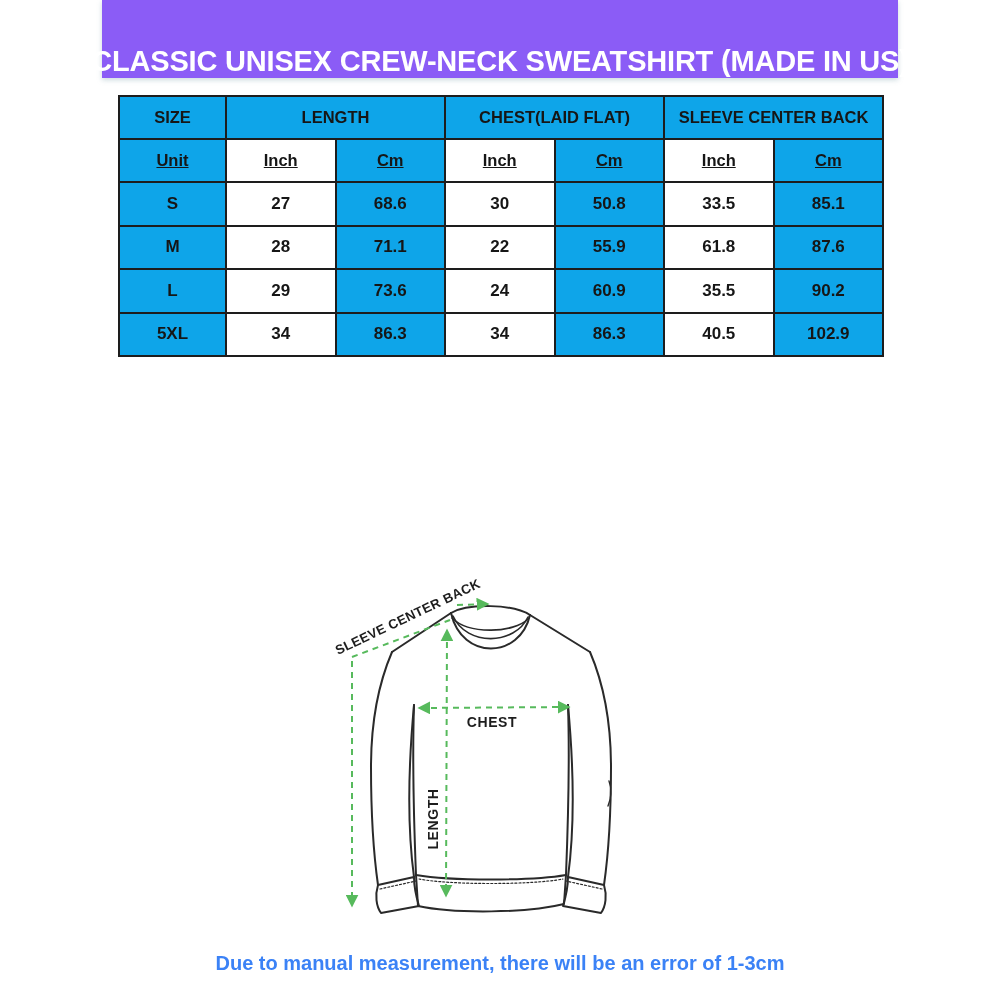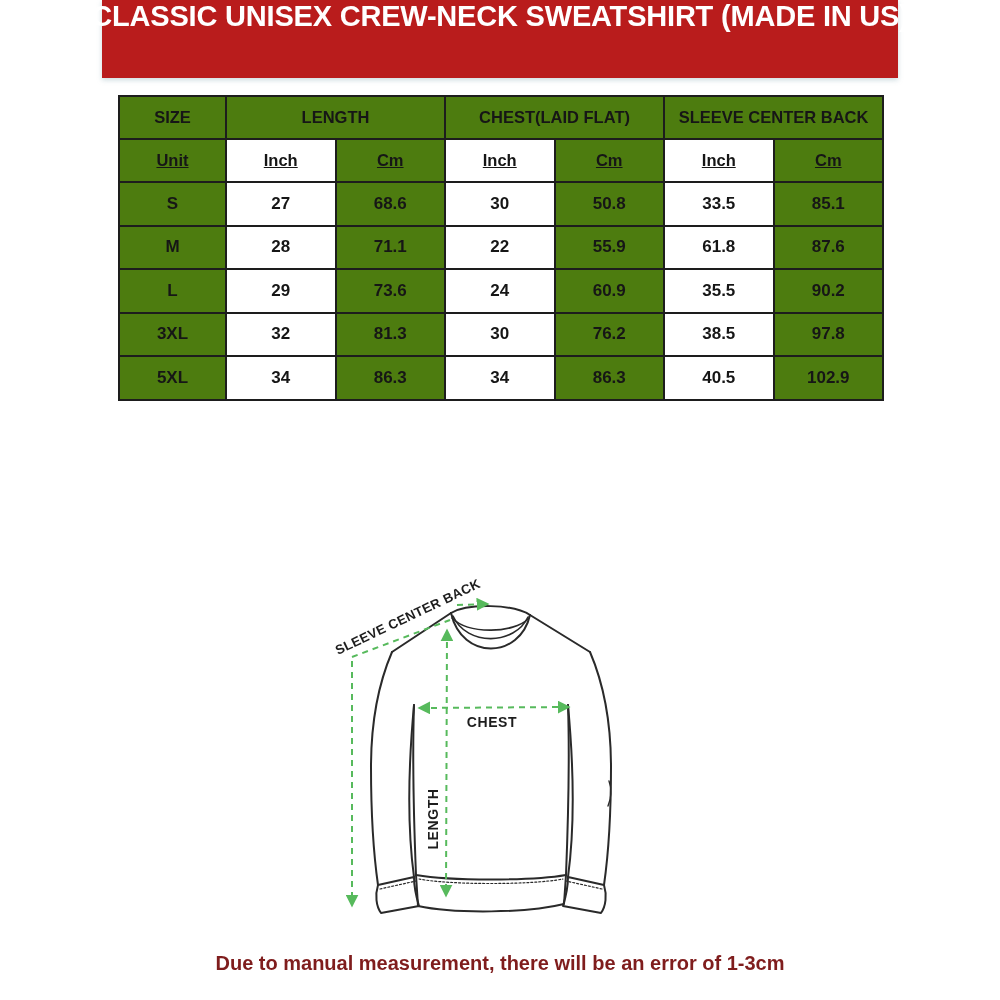--- a/index.html
+++ b/index.html
@@ -3,43 +3,43 @@
 <meta charset="utf-8">
 <style>
   html,body{margin:0;padding:0;}
   body{
     width:1000px;height:1000px;position:relative;background:#ffffff;
     font-family:"Liberation Sans","DejaVu Sans",sans-serif;
     -webkit-font-smoothing:antialiased;
   }
   .banner{
     position:absolute;left:102px;top:0;width:796px;height:78px;
-    background:#b91c1c;color:#ffffff;
-    display:flex;align-items:flex-start;justify-content:center;
+    background:#8b5cf6;color:#ffffff;
+    display:flex;align-items:flex-end;justify-content:center;
     font-weight:bold;font-size:29px;letter-spacing:-0.2px;
     box-shadow:0 2px 5px rgba(110,150,160,.35);
     white-space:nowrap;
   }
   table.size-chart{
     position:absolute;left:118px;top:95px;width:764px;
     border-collapse:collapse;table-layout:fixed;
   }
   table.size-chart td{
     border:2px solid #1d1d1d;text-align:center;vertical-align:middle;
     font-weight:bold;color:#161616;background:#ffffff;
     padding:0;overflow:hidden;white-space:nowrap;
   }
-  table.size-chart td.g{background:#4d7c0f;}
+  table.size-chart td.g{background:#0ea5e9;}
   tr.hdr td{height:41px;font-size:16.5px;}
   tr.unit td{height:41px;font-size:16.5px;text-decoration:underline;}
   tr.data td{height:41.5px;font-size:17px;}
   .diagram{position:absolute;left:330px;top:575px;width:350px;height:360px;}
   .note{
     position:absolute;left:0;top:952px;width:1000px;text-align:center;
-    color:#7f1d1d;font-weight:bold;font-size:20px;
+    color:#3b82f6;font-weight:bold;font-size:20px;
   }
 </style>
 </head>
 <body>
 
 <div class="banner">
   <span>CLASSIC UNISEX CREW-NECK SWEATSHIRT (MADE IN US)</span>
 </div>
 
 <table class="size-chart">
@@ -87,29 +87,20 @@
       <td class="g">87.6</td>
     </tr>
     <tr class="data">
       <td class="g">L</td>
       <td>29</td>
       <td class="g">73.6</td>
       <td>24</td>
       <td class="g">60.9</td>
       <td>35.5</td>
       <td class="g">90.2</td>
-    </tr>
-    <tr class="data">
-      <td class="g">3XL</td>
-      <td>32</td>
-      <td class="g">81.3</td>
-      <td>30</td>
-      <td class="g">76.2</td>
-      <td>38.5</td>
-      <td class="g">97.8</td>
     </tr>
     <tr class="data">
       <td class="g">5XL</td>
       <td>34</td>
       <td class="g">86.3</td>
       <td>34</td>
       <td class="g">86.3</td>
       <td>40.5</td>
       <td class="g">102.9</td>
     </tr>

